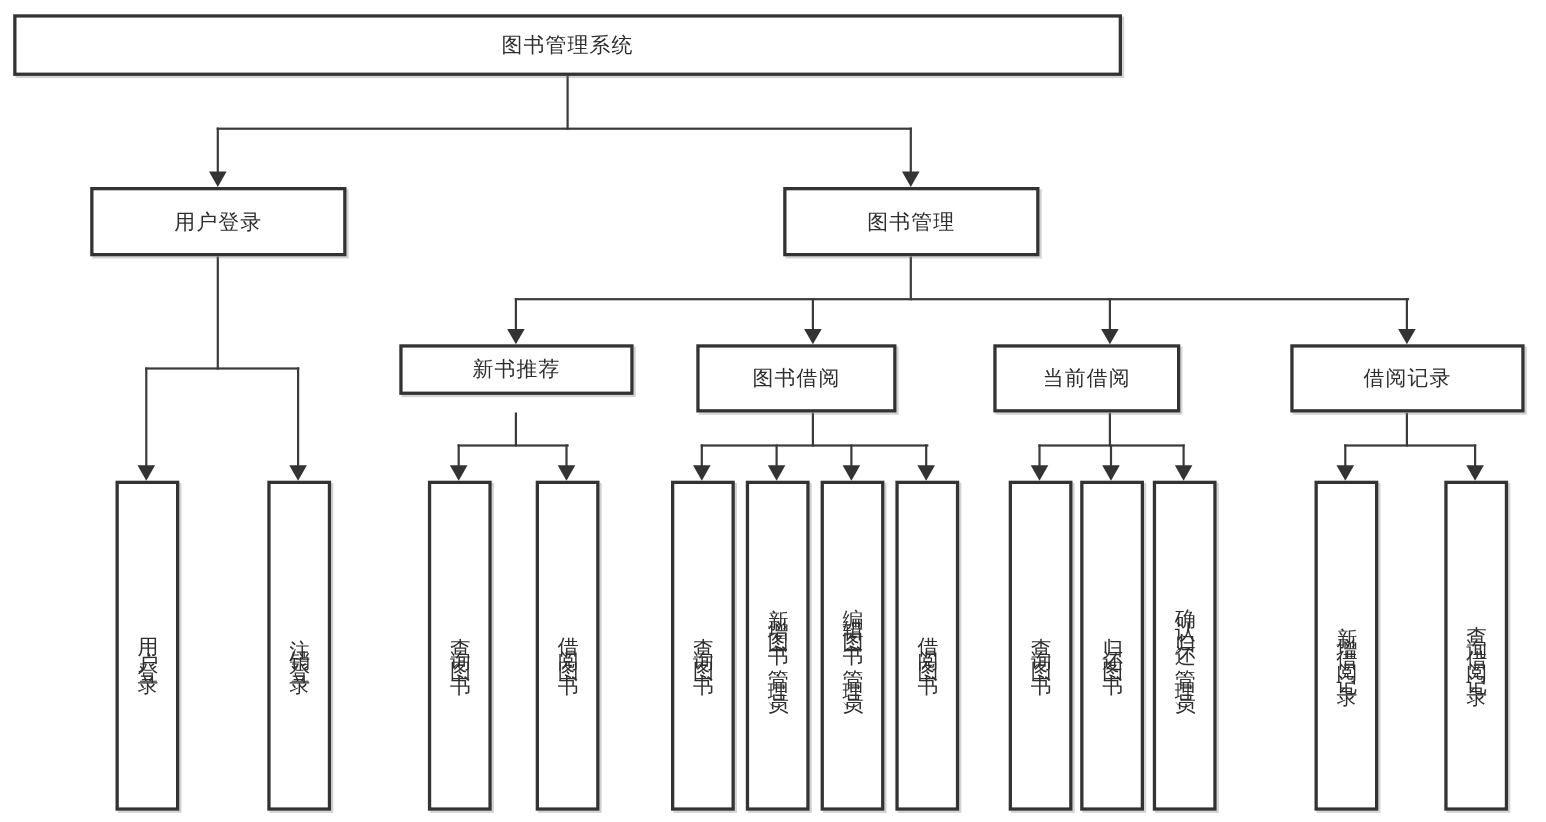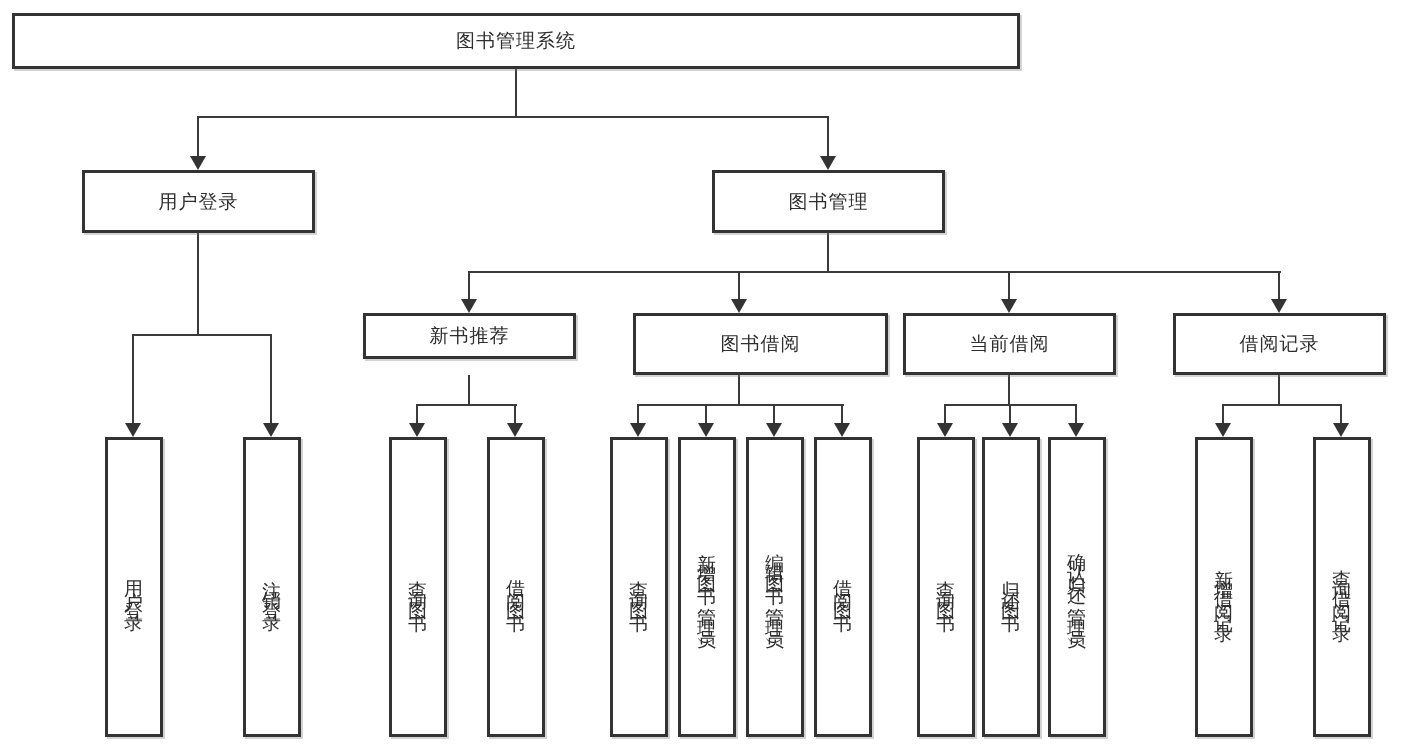--- a/index.html
+++ b/index.html
@@ -86,24 +86,24 @@
   <div class="box" style="left:82px; top:170px; width:233px; height:63px;">
     <span class="hlabel">用户登录</span>
   </div>
   <div class="box" style="left:712px; top:170px; width:233px; height:63px;">
     <span class="hlabel">图书管理</span>
   </div>
 
   <div class="box" style="left:363px; top:313px; width:213px; height:46px;">
     <span class="hlabel">新书推荐</span>
   </div>
-  <div class="box" style="left:633px; top:313px; width:255px; height:62px;justify-content:center;">
+  <div class="box" style="left:633px; top:313px; width:182px; height:62px;justify-content:center;">
     <span class="hlabel">图书借阅</span>
   </div>
-  <div class="box" style="left:903px; top:313px; width:213px; height:62px;">
+  <div class="box" style="left:903px; top:313px; width:170px; height:62px;">
     <span class="hlabel">当前借阅</span>
   </div>
   <div class="box" style="left:1173px; top:313px; width:213px; height:62px;">
     <span class="hlabel">借阅记录</span>
   </div>
 
   <div class="box" style="left:105px; top:437px; width:58px; height:300px;">
     <span class="vlabel">用户登录</span>
   </div>
   <div class="box" style="left:243px; top:437px; width:58px; height:300px;">

